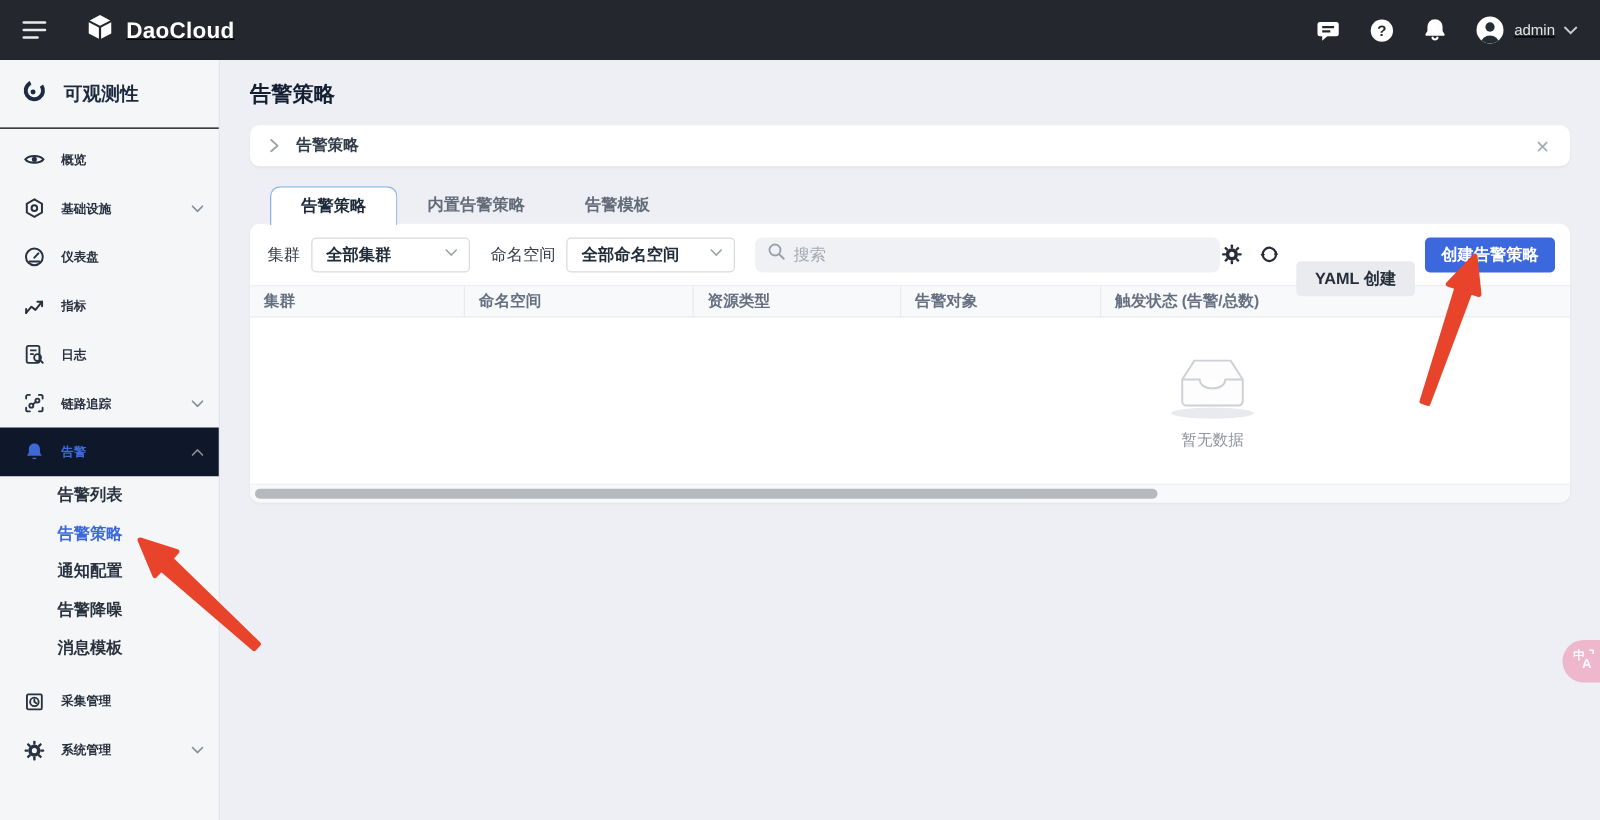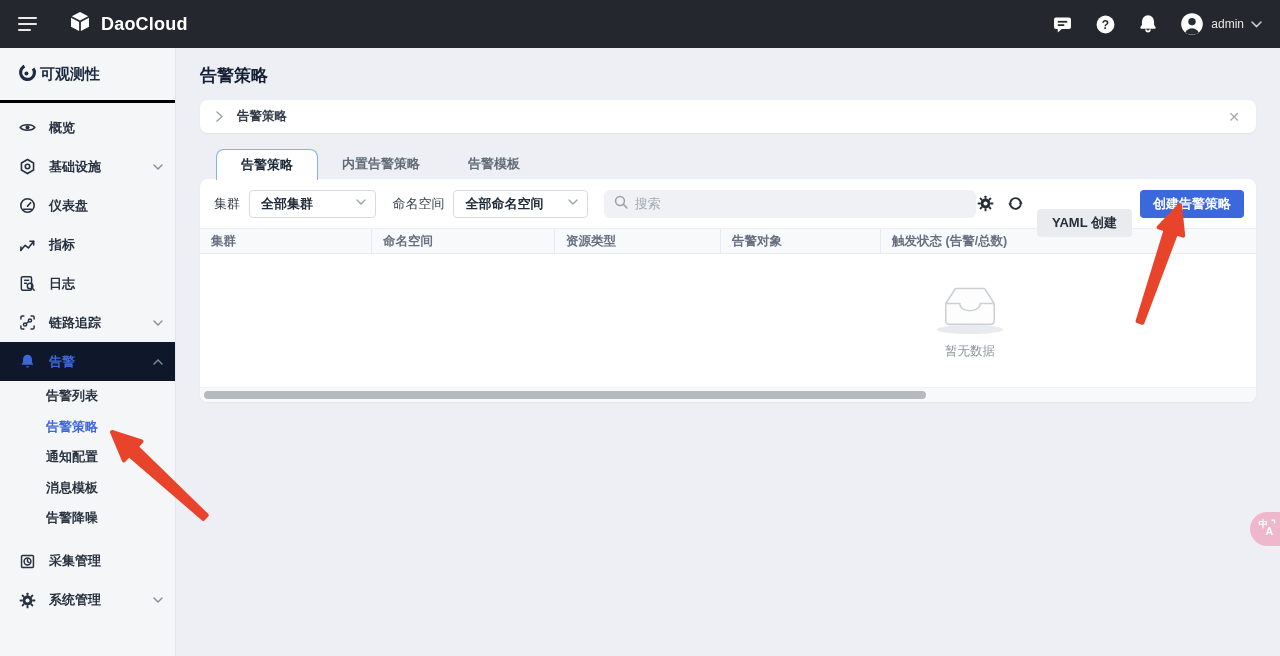--- a/index.html
+++ b/index.html
@@ -1,41 +1,41 @@
 <!DOCTYPE html>
 <html><head>
 <meta charset="utf-8">
 <style>
   * { margin:0; padding:0; box-sizing:border-box; }
   html,body { width:1280px; height:656px; overflow:hidden; }
   body { font-family:"Liberation Sans","DejaVu Sans",sans-serif; background:#edeff4; position:relative; }
 
   
   .topbar { position:absolute; left:0; top:0; width:1280px; height:48px; background:#24282e;
-            display:flex; align-items:center; padding:0 18px; z-index:30; }
+            display:flex; align-items:center; padding:0 18px; z-index:30;text-decoration:underline; }
   .hamburger { width:20px; height:16px; display:flex; flex-direction:column; justify-content:space-between; cursor:pointer; margin-right:30px; padding:1px 0; }
   .hamburger span { display:block; height:2.4px; background:#e9eaec; border-radius:2px; }
   .hamburger span:nth-child(1){ width:19px; }
   .hamburger span:nth-child(2){ width:19px; }
   .hamburger span:nth-child(3){ width:13px; }
   .brand { display:flex; align-items:center; gap:9px; }
   .brand-text { color:#fff; font-size:18px; font-weight:bold; letter-spacing:.2px; }
   .topbar-right { margin-left:auto; display:flex; align-items:center; gap:21px; }
   .tb-icon { width:22px; height:22px; display:flex; align-items:center; justify-content:center; cursor:pointer; }
   .admin-wrap { display:flex; align-items:center; gap:7px; cursor:pointer; }
   .admin-name { color:#e5e5e5; font-size:12px; }
 
   
   .sidebar { position:absolute; left:0; top:48px; width:176px; height:608px; background:#f5f6f8;
              border-right:1px solid #e4e6ea; z-index:20; }
-  .sb-header { height:55px; display:flex; align-items:center; gap:2px; padding-left:17px;
-               border-bottom:3px solid #000000; color:#1c2a40; }
+  .sb-header { height:55px; display:flex; align-items:center; gap:13px; padding-left:17px;
+               border-bottom:1px solid #000000; color:#1c2a40; }
   .sb-header-label { font-size:15px; font-weight:bold; }
   .s-item { height:39px; display:flex; align-items:center; gap:13px; padding-left:19px; padding-right:12px;
-            color:#27313f; font-size:13px; font-weight:bold; cursor:pointer; position:relative; }
+            color:#27313f; font-size:10px; font-weight:bold; cursor:pointer; position:relative; }
   .s-item .s-ico { width:17px; height:17px; flex:0 0 17px; display:flex; align-items:center; justify-content:center; }
   .s-chev { margin-left:auto; display:flex; color:#868d97; }
   .s-item.active { background:#0f172a; color:#3d68d8; }
   .s-sub { height:30.5px; display:flex; align-items:center; padding-left:46px; font-size:13px; font-weight:bold;
            color:#29333f; cursor:pointer; }
   .s-sub.active { color:#3d68d8; }
   .s-gap { height:8px; }
   nav.sb-nav { padding-top:5px; }
 
   
@@ -263,24 +263,24 @@
     <div class="s-sub">
       <span>告警列表</span>
     </div>
     <div class="s-sub active">
       <span>告警策略</span>
     </div>
     <div class="s-sub">
       <span>通知配置</span>
     </div>
     <div class="s-sub">
+      <span>告警降噪</span>
+    </div>
+    <div class="s-sub">
       <span>消息模板</span>
-    </div>
-    <div class="s-sub">
-      <span>告警降噪</span>
     </div>
 
     <div class="s-gap"></div>
 
     <div class="s-item">
       <span class="s-ico">
         <svg width="17" height="17" viewBox="0 0 16 16" fill="none" stroke="#27313f" stroke-width="1.4">
           <rect x="2.4" y="2.4" width="11.2" height="11.2" rx="1"></rect>
           <circle cx="8" cy="8" r="3.2"></circle>
           <path d="M8 6.2V8l1.5 1" stroke-linecap="round"></path>

